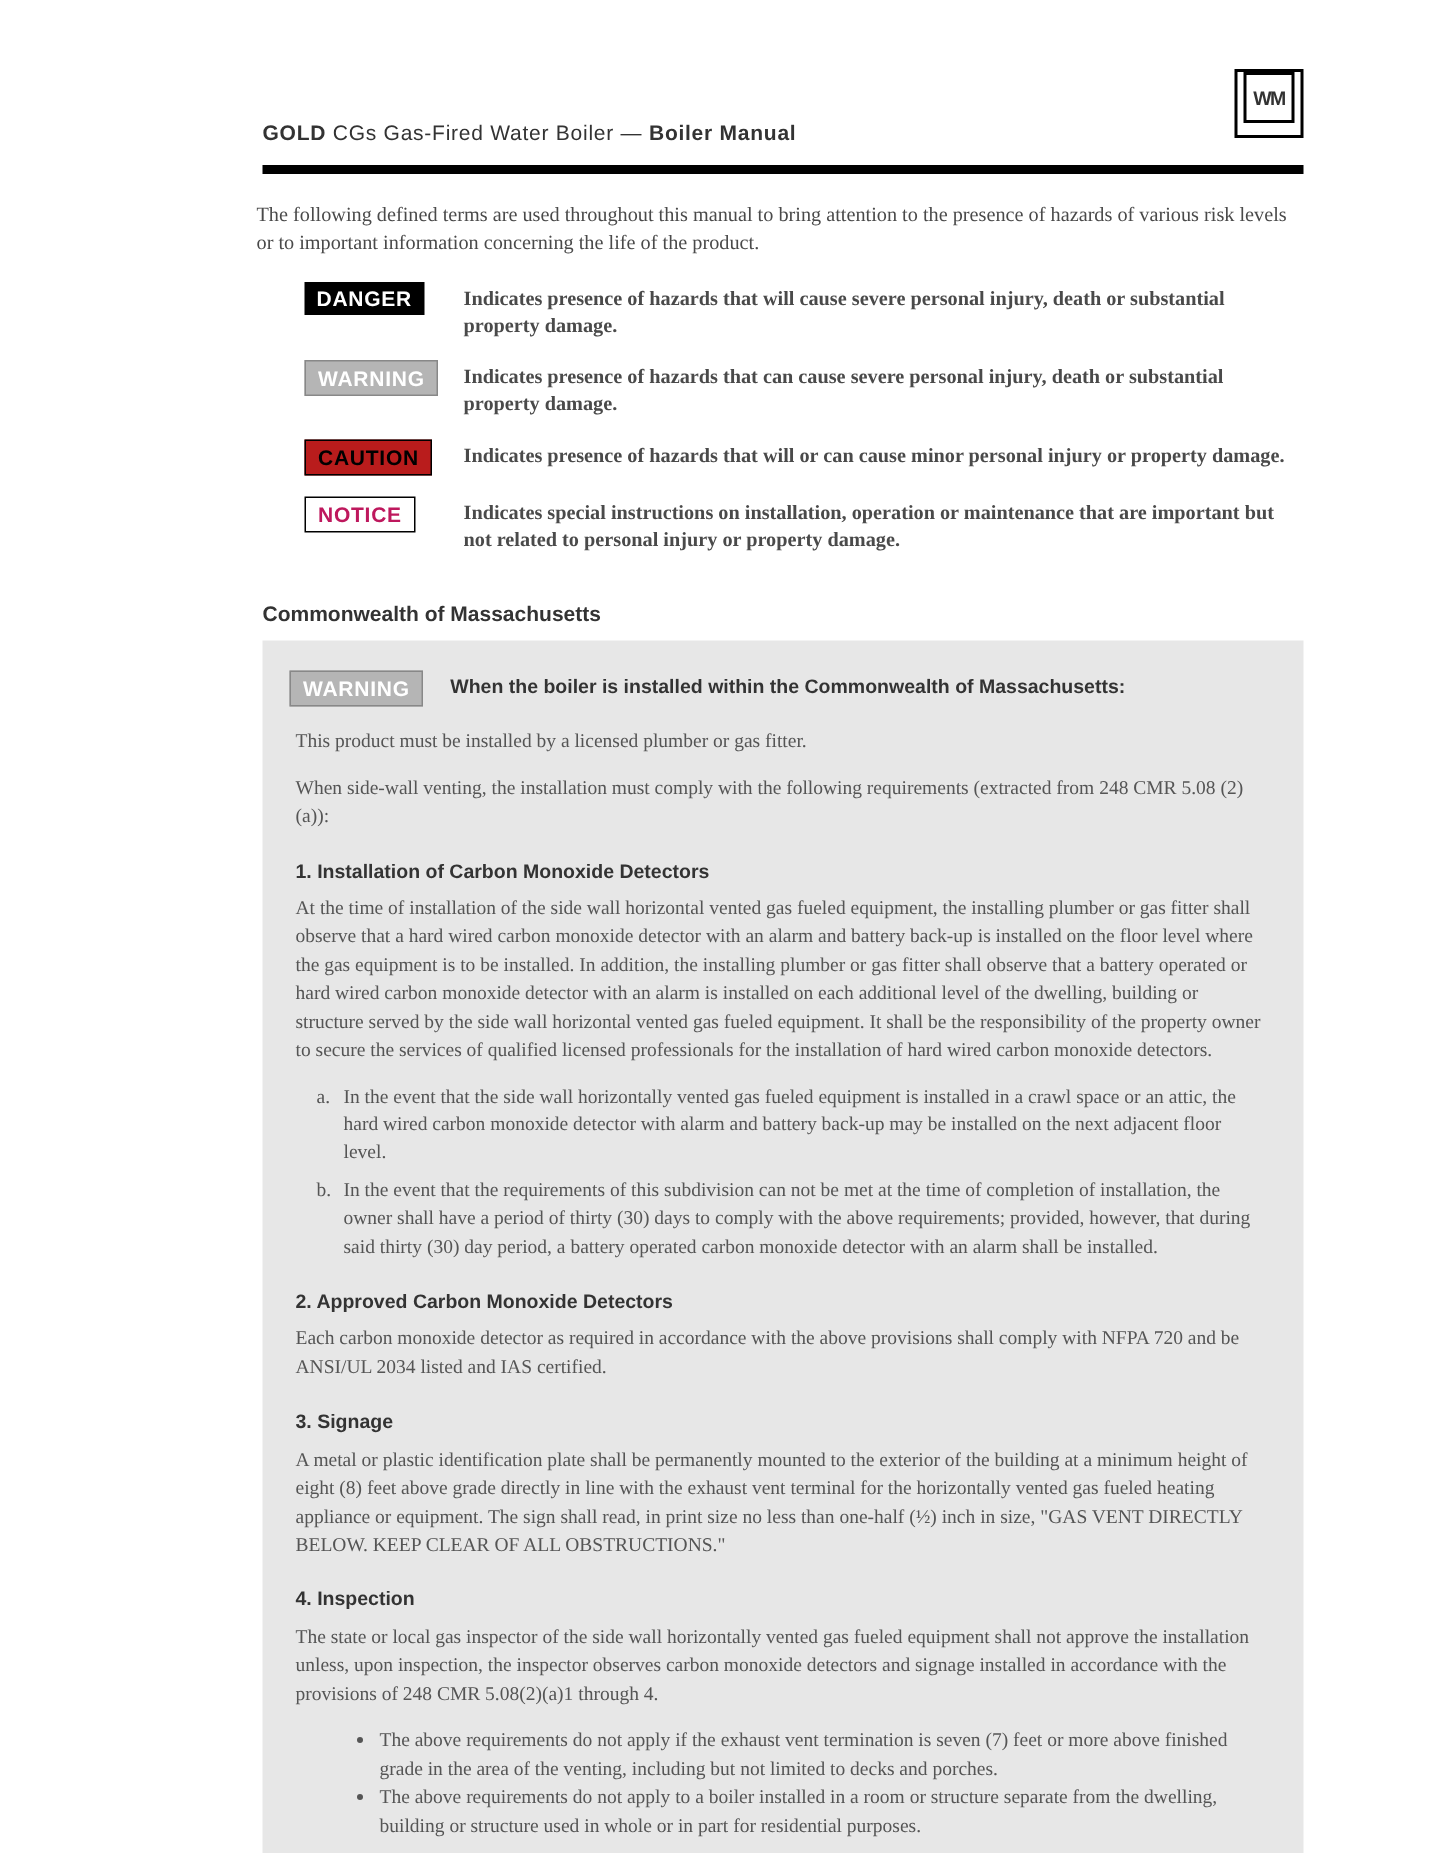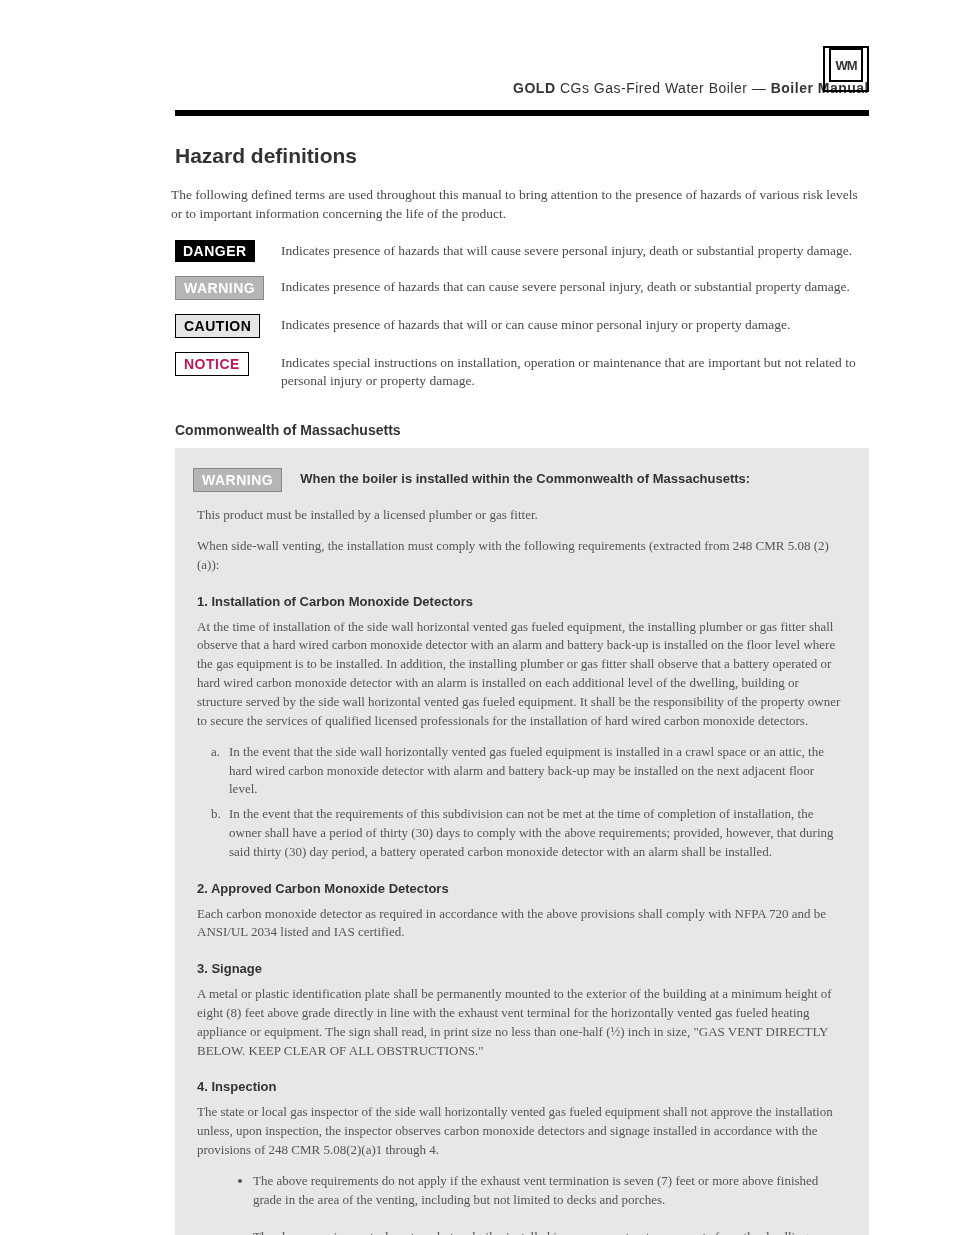--- a/index.html
+++ b/index.html
@@ -33,21 +33,20 @@
       align-items: center;
       justify-content: center;
       font-size: 13px;
       font-weight: bold;
       letter-spacing: -1px;
       font-family: Arial, sans-serif;
     }
     .header {
       margin-left: 80px;
       padding-top: 20px;
-      text-align: right;
     }
     .product-name {
       font-family: Arial, Helvetica, sans-serif;
       font-size: 14px;
       letter-spacing: 0.5px;
     }
     .product-name .bold {
       font-weight: bold;
     }
     .hr {
@@ -71,54 +70,56 @@
       margin: 16px 0 0 80px;
     }
     .hazard-row {
       display: flex;
       align-items: flex-start;
       margin-bottom: 14px;
     }
     .hazard-label {
       flex: 0 0 92px;
       margin-right: 14px;
+      margin-left: 28px;
     }
     .label-box {
       display: inline-block;
       padding: 3px 8px;
       font-family: Arial, Helvetica, sans-serif;
       font-size: 14px;
       font-weight: 900;
       letter-spacing: 0.5px;
     }
     .label-danger {
       background: #000;
       color: #fff;
     }
     .label-warning {
       background: #b5b5b5;
       color: #fff;
       border: 1px solid #888;
     }
     .label-caution {
-      background: #e5e5e5;
+      background: #b91c1c;
       color: #000;
       border: 1.5px solid #000;
     }
     .label-notice {
       background: #fff;
       color: #be185d;
       border: 1.5px solid #000;
     }
     .hazard-text {
       flex: 1;
       font-size: 13.5px;
       line-height: 1.35;
       color: #4a4a4a;
       padding-top: 2px;
+      font-weight: bold;
     }
     .commonwealth-title {
       margin: 32px 0 0 80px;
       font-family: Arial, Helvetica, sans-serif;
       font-size: 14px;
       font-weight: bold;
     }
     .grey-panel {
       margin: 10px 0 0 80px;
       background: #e7e7e7;
@@ -163,42 +164,41 @@
     }
     .nested-a .letter {
       flex: 0 0 18px;
     }
     .disc-list {
       list-style-type: disc;
       padding-left: 56px;
       margin: 2px 0 8px 0;
     }
     .disc-list li {
-      margin-bottom: 18px;
+      margin-bottom: 1px;
     }
   </style>
 </head>
 <body>
 
 <div class="page">
   <div class="logo">
     <div class="logo-inner">WM</div>
   </div>
 
   <div class="header">
     <div class="product-name">
       <span class="bold">GOLD</span>
       <span>CGs Gas-Fired Water Boiler — </span>
       <span class="bold">Boiler Manual</span>
     </div>
   </div>
 
   <div class="hr"></div>
 
-  <div class="section-title">Hazard definitions</div>
 
   <div class="intro">The following defined terms are used throughout this manual to bring attention to the presence of hazards of various risk levels or to important information concerning the life of the product.</div>
 
   <div class="hazard-defs">
     <div class="hazard-row">
       <div class="hazard-label"><span class="label-box label-danger">DANGER</span></div>
       <div class="hazard-text">Indicates presence of hazards that will cause severe personal injury, death or substantial property damage.</div>
     </div>
     <div class="hazard-row">
       <div class="hazard-label"><span class="label-box label-warning">WARNING</span></div>

